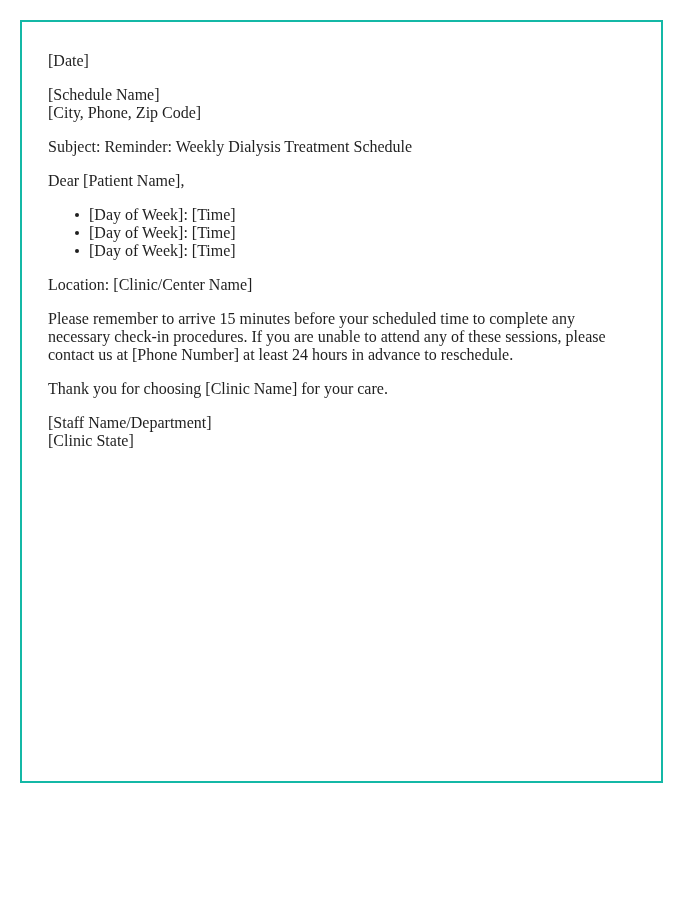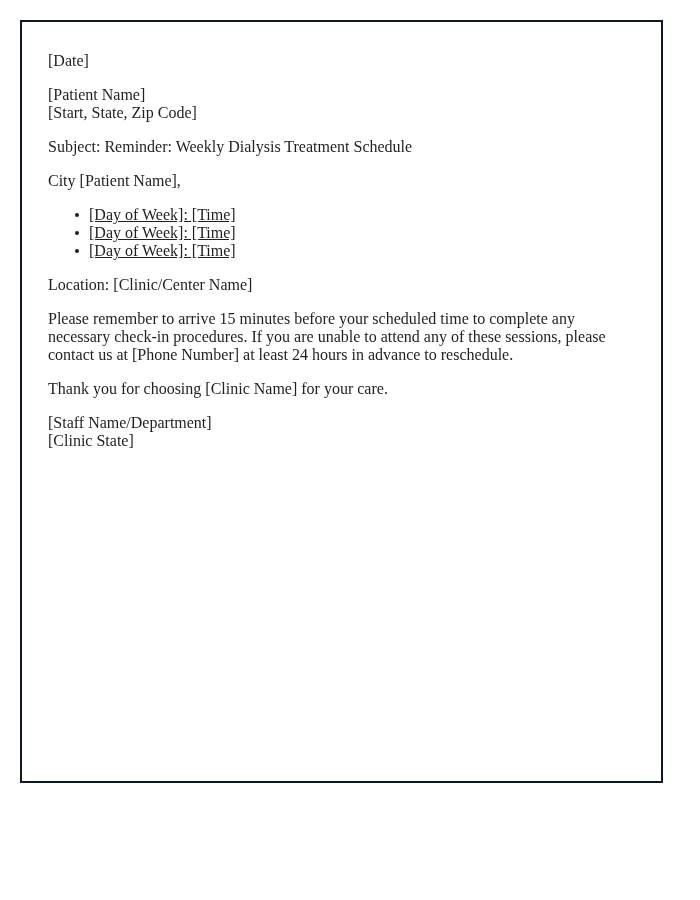--- a/index.html
+++ b/index.html
@@ -14,21 +14,21 @@
     font-family: "Liberation Serif", "DejaVu Serif", serif;
     color: #1f1f1f;
   }
   .letter-frame {
     position: absolute;
     left: 20px;
     top: 20px;
     width: 643px;
     height: 763px;
     box-sizing: border-box;
-    border: 2px solid #0f172a;
+    border: 2px solid #14b8a6;
     background: #ffffff;
   }
   .letter-body {
     padding: 30px 33px 0 26px;
     font-size: 16px;
     line-height: 18px;
   }
   .letter-body p {
     margin: 0 0 16px 0;
   }
@@ -37,48 +37,47 @@
     margin: 0;
   }
   ul.appointments {
     list-style: none;
     margin: 0 0 16px 0;
     padding: 0;
   }
   ul.appointments li {
     position: relative;
     padding-left: 41px;
-    text-decoration: underline;
   }
   .bullet-dot {
     position: absolute;
     left: 27px;
     top: 7px;
     width: 4px;
     height: 4px;
     border-radius: 50%;
     background: #1f1f1f;
   }
 </style>
 </head>
 <body>
 
 <div class="letter-frame">
   <div class="letter-body">
 
     <p>[Date]</p>
 
     <p>
-      <span class="block-line">[Patient Name]</span>
-      <span class="block-line">[Start, State, Zip Code]</span>
+      <span class="block-line">[Schedule Name]</span>
+      <span class="block-line">[City, Phone, Zip Code]</span>
     </p>
 
     <p>Subject: Reminder: Weekly Dialysis Treatment Schedule</p>
 
-    <p>City [Patient Name],</p>
+    <p>Dear [Patient Name],</p>
 
 
 
     <ul class="appointments">
       <li>
         <span class="bullet-dot"></span>
         <span>[Day of Week]: [Time]</span>
       </li>
       <li>
         <span class="bullet-dot"></span>

